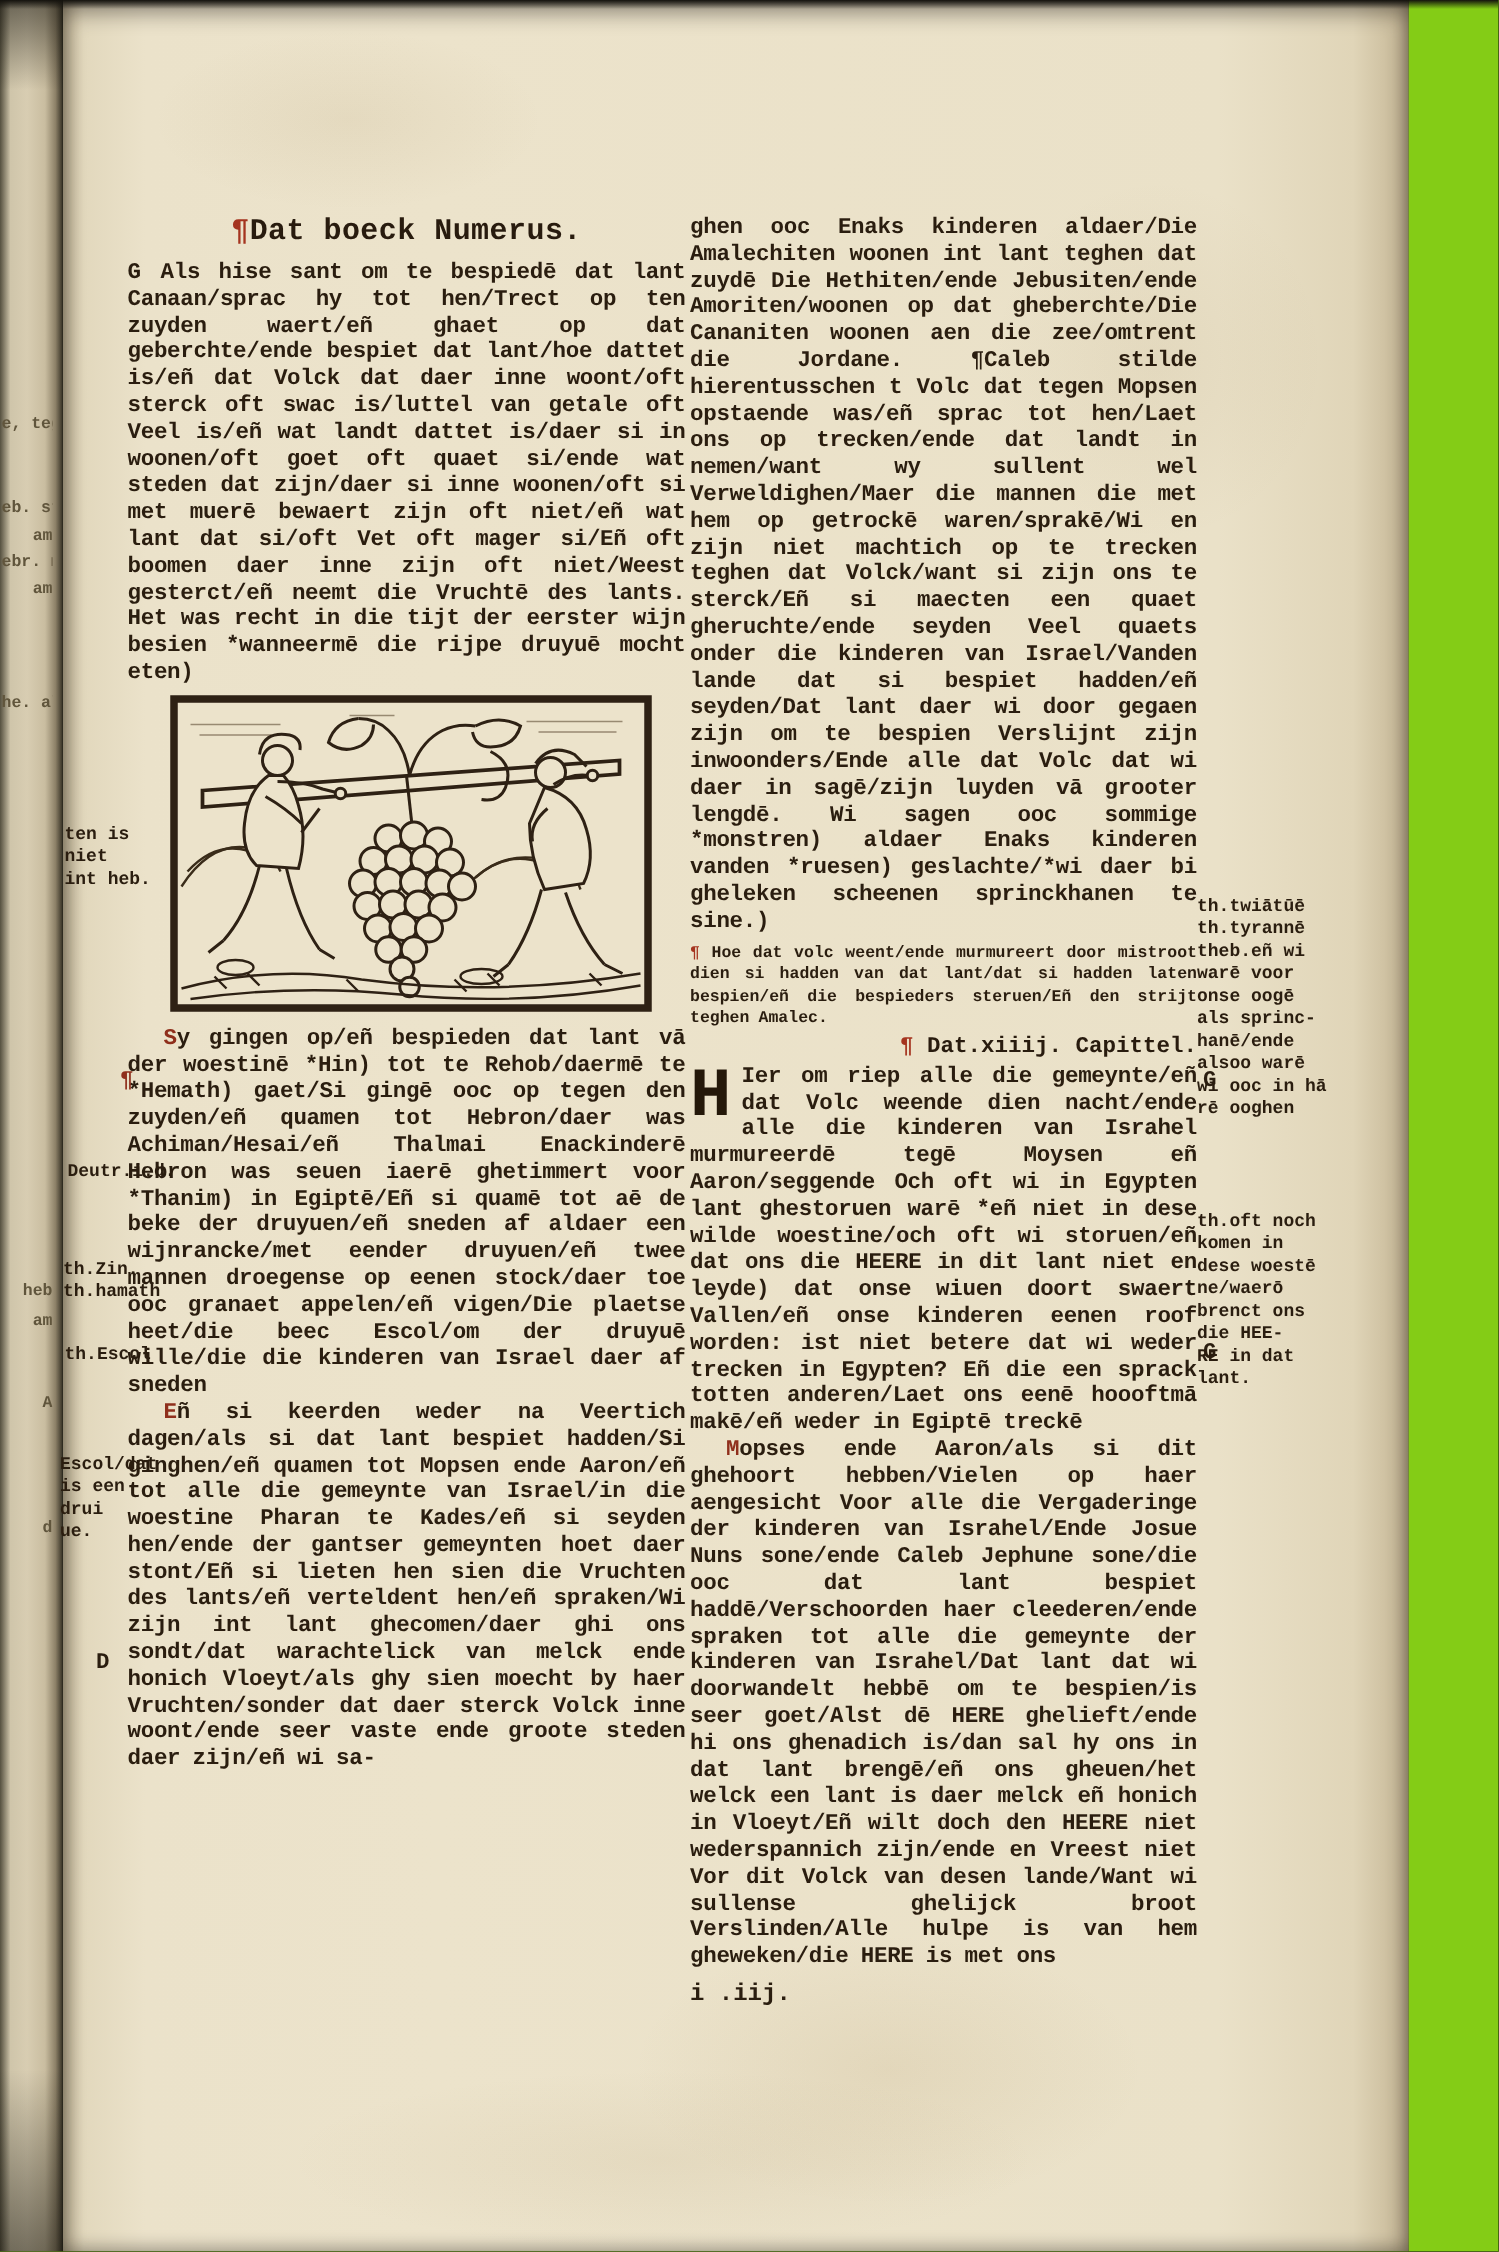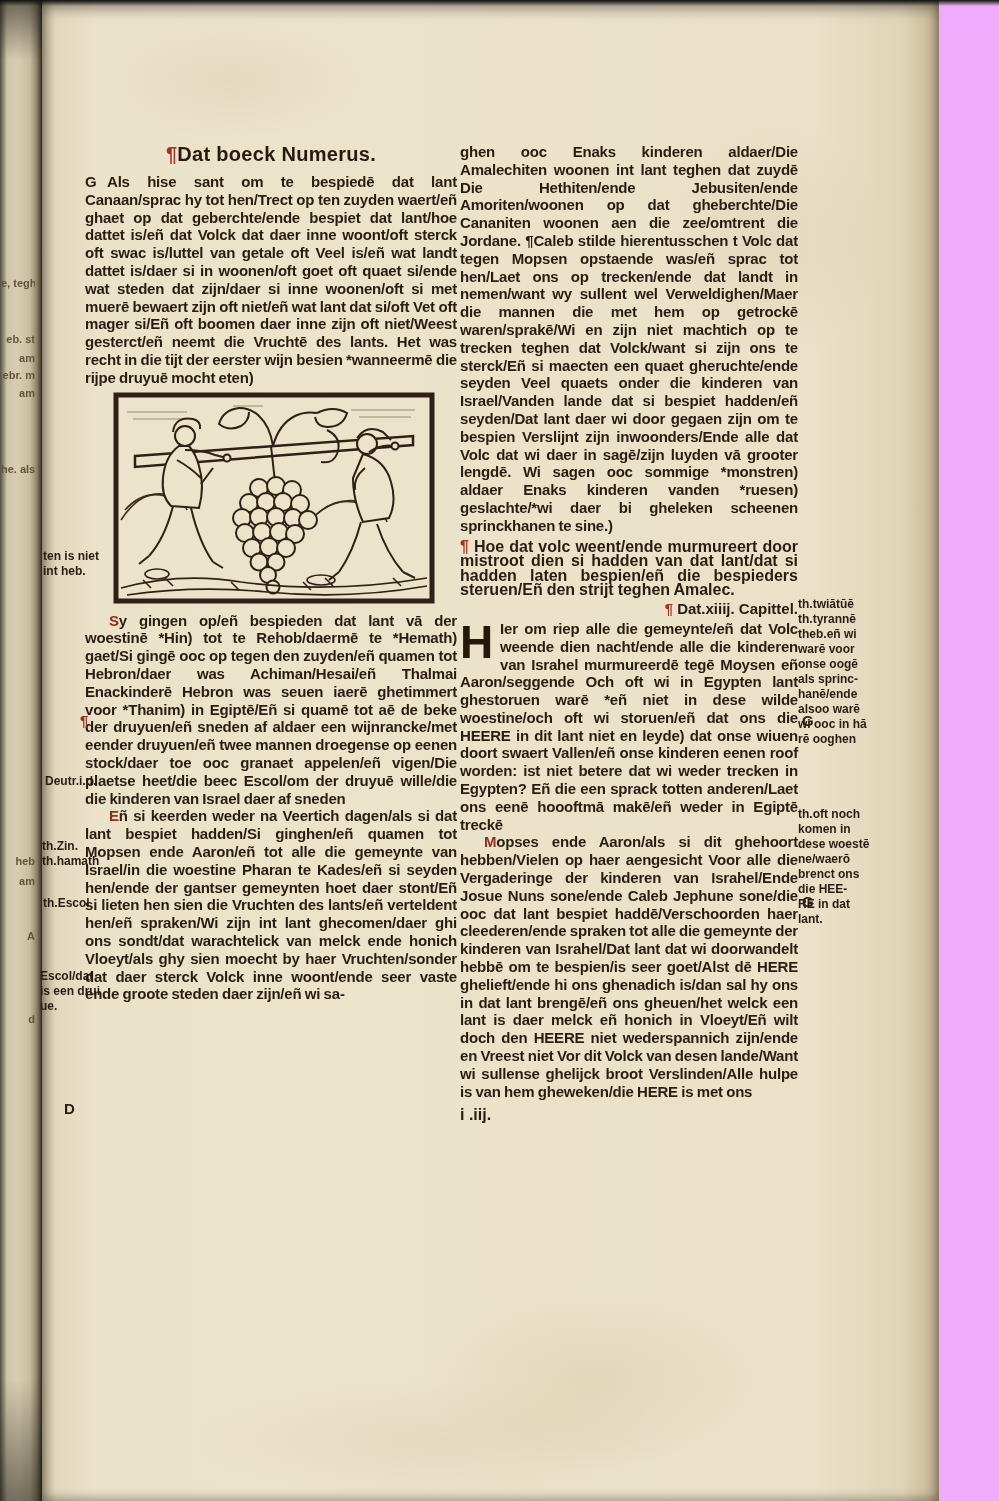--- a/index.html
+++ b/index.html
@@ -1,17 +1,17 @@
 <!DOCTYPE html>
 <html><head>
 <meta charset="utf-8">
 <style>
   html,body{margin:0;padding:0;background:#1b1a16;}
   #shot{position:relative;width:999px;height:1501px;overflow:hidden;
-        font-family:Liberation Sans, sans-serif;background:#f0abfc;}
+        font-family:Liberation Mono, monospace;background:#84cc16;}
 
   
   .prevpage{position:absolute;left:0;top:0;width:42px;height:1501px;
     background:linear-gradient(90deg,#55503f 0px,#cfc5aa 7px,#d8cdb2 18px,#c9bda0 30px,#8d8168 37px,#433d2f 41px,#242219 42px);}
   .prevpage .shade{position:absolute;left:0;top:0;width:100%;height:100%;
     background:linear-gradient(180deg,rgba(20,18,12,.55) 0,rgba(20,18,12,0) 60px,rgba(20,18,12,0) 1380px,rgba(20,18,12,.5) 1501px);}
   .frag{position:absolute;left:1px;width:34px;font-size:11px;line-height:13px;font-weight:bold;
     color:#60553c;text-align:right;white-space:nowrap;overflow:hidden;}
 
   
@@ -30,21 +30,21 @@
   .para{font-size:15px;line-height:17.8px;font-weight:bold;text-align:justify;color:#2a1d0f;
         letter-spacing:-.2px;word-spacing:-.6px;margin:0;}
   .ind{text-indent:24px;}
   .rub::first-letter{color:#8f2f1c;}
   .mletter-inline{display:inline-block;width:22px;color:#2a1d0f;font-weight:bold;}
 
   
   .cut{margin:5px 0 4px 28px;width:322px;height:212px;}
 
   
-  .summary{font-size:16px;line-height:14.6px;font-weight:bold;text-align:justify;color:#2a1d0f;margin:5px 0 2px 0;word-spacing:-.5px;}
+  .summary{font-size:11px;line-height:14.6px;font-weight:bold;text-align:justify;color:#2a1d0f;margin:5px 0 2px 0;word-spacing:-.5px;}
   .chap2{font-size:15px;font-weight:bold;text-align:right;margin:2px 0 3px 0;color:#281b0e;}
   .dropcap{float:left;font-size:46px;line-height:40px;font-weight:bold;color:#241809;margin:2px 7px 0 0;}
   .signature{font-size:16px;font-weight:bold;color:#2a1d0f;padding-right:58px;margin-top:6px;}
 
   
   .mnote{position:absolute;font-size:12px;line-height:15px;font-weight:bold;color:#2a1d0f;white-space:pre-line;margin-top:44px;}
   .mletter{position:absolute;font-size:15px;font-weight:bold;color:#2a1d0f;}
 
   .topshadow{position:absolute;left:0;top:0;width:999px;height:6px;background:linear-gradient(180deg,#14120d,rgba(20,18,13,0));}
 </style>

